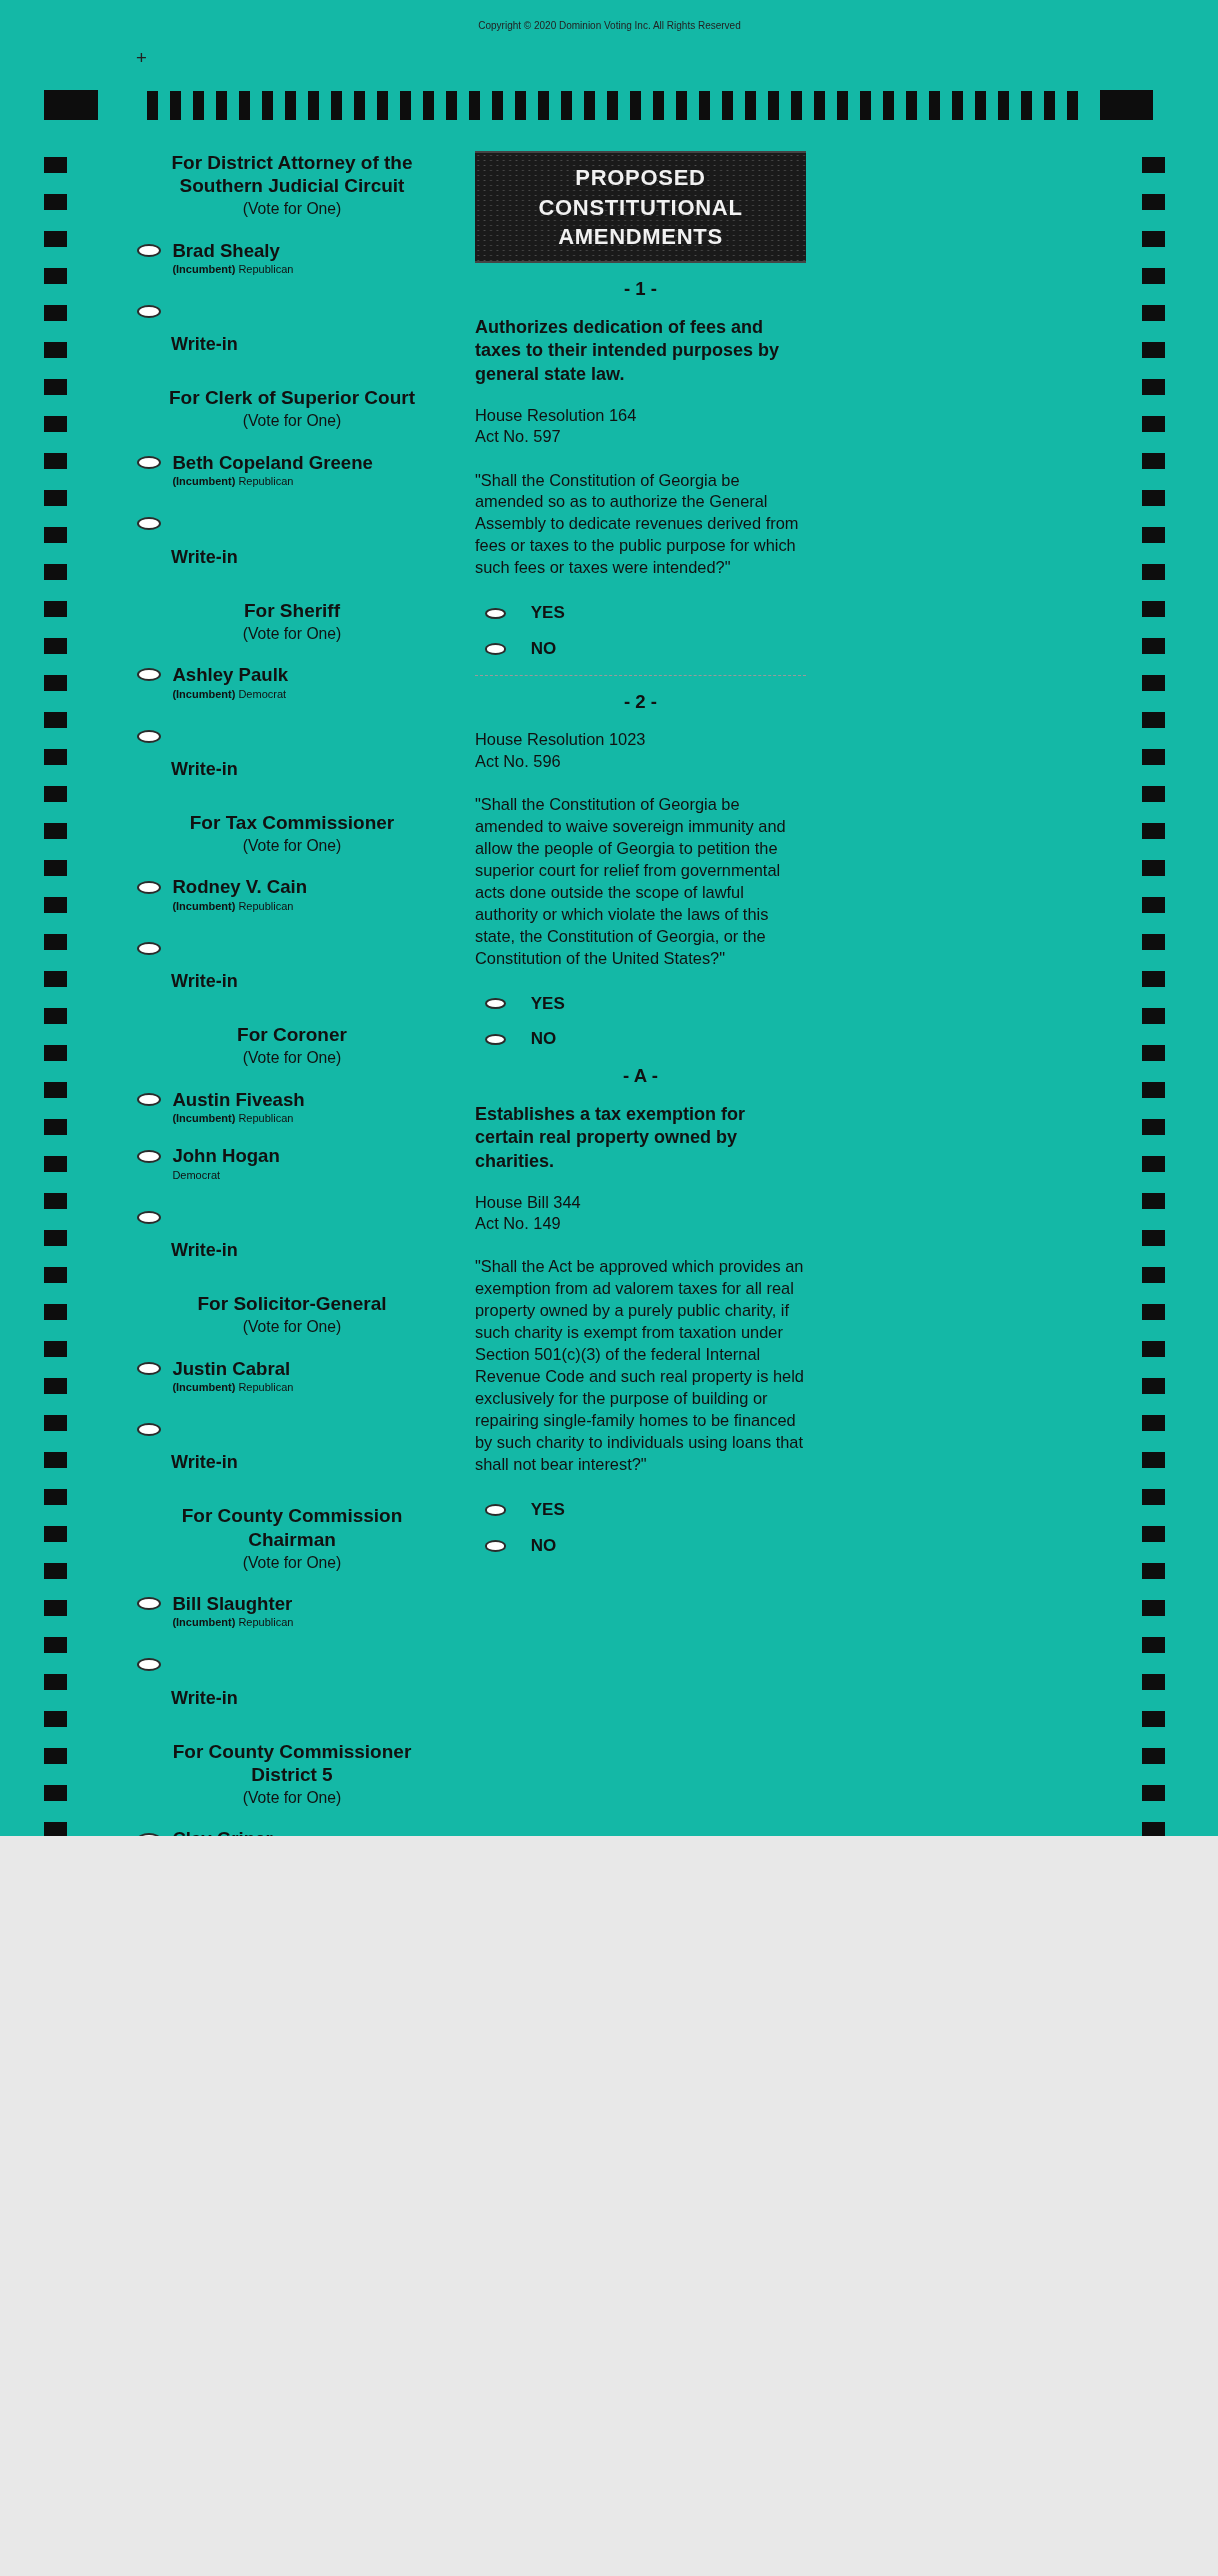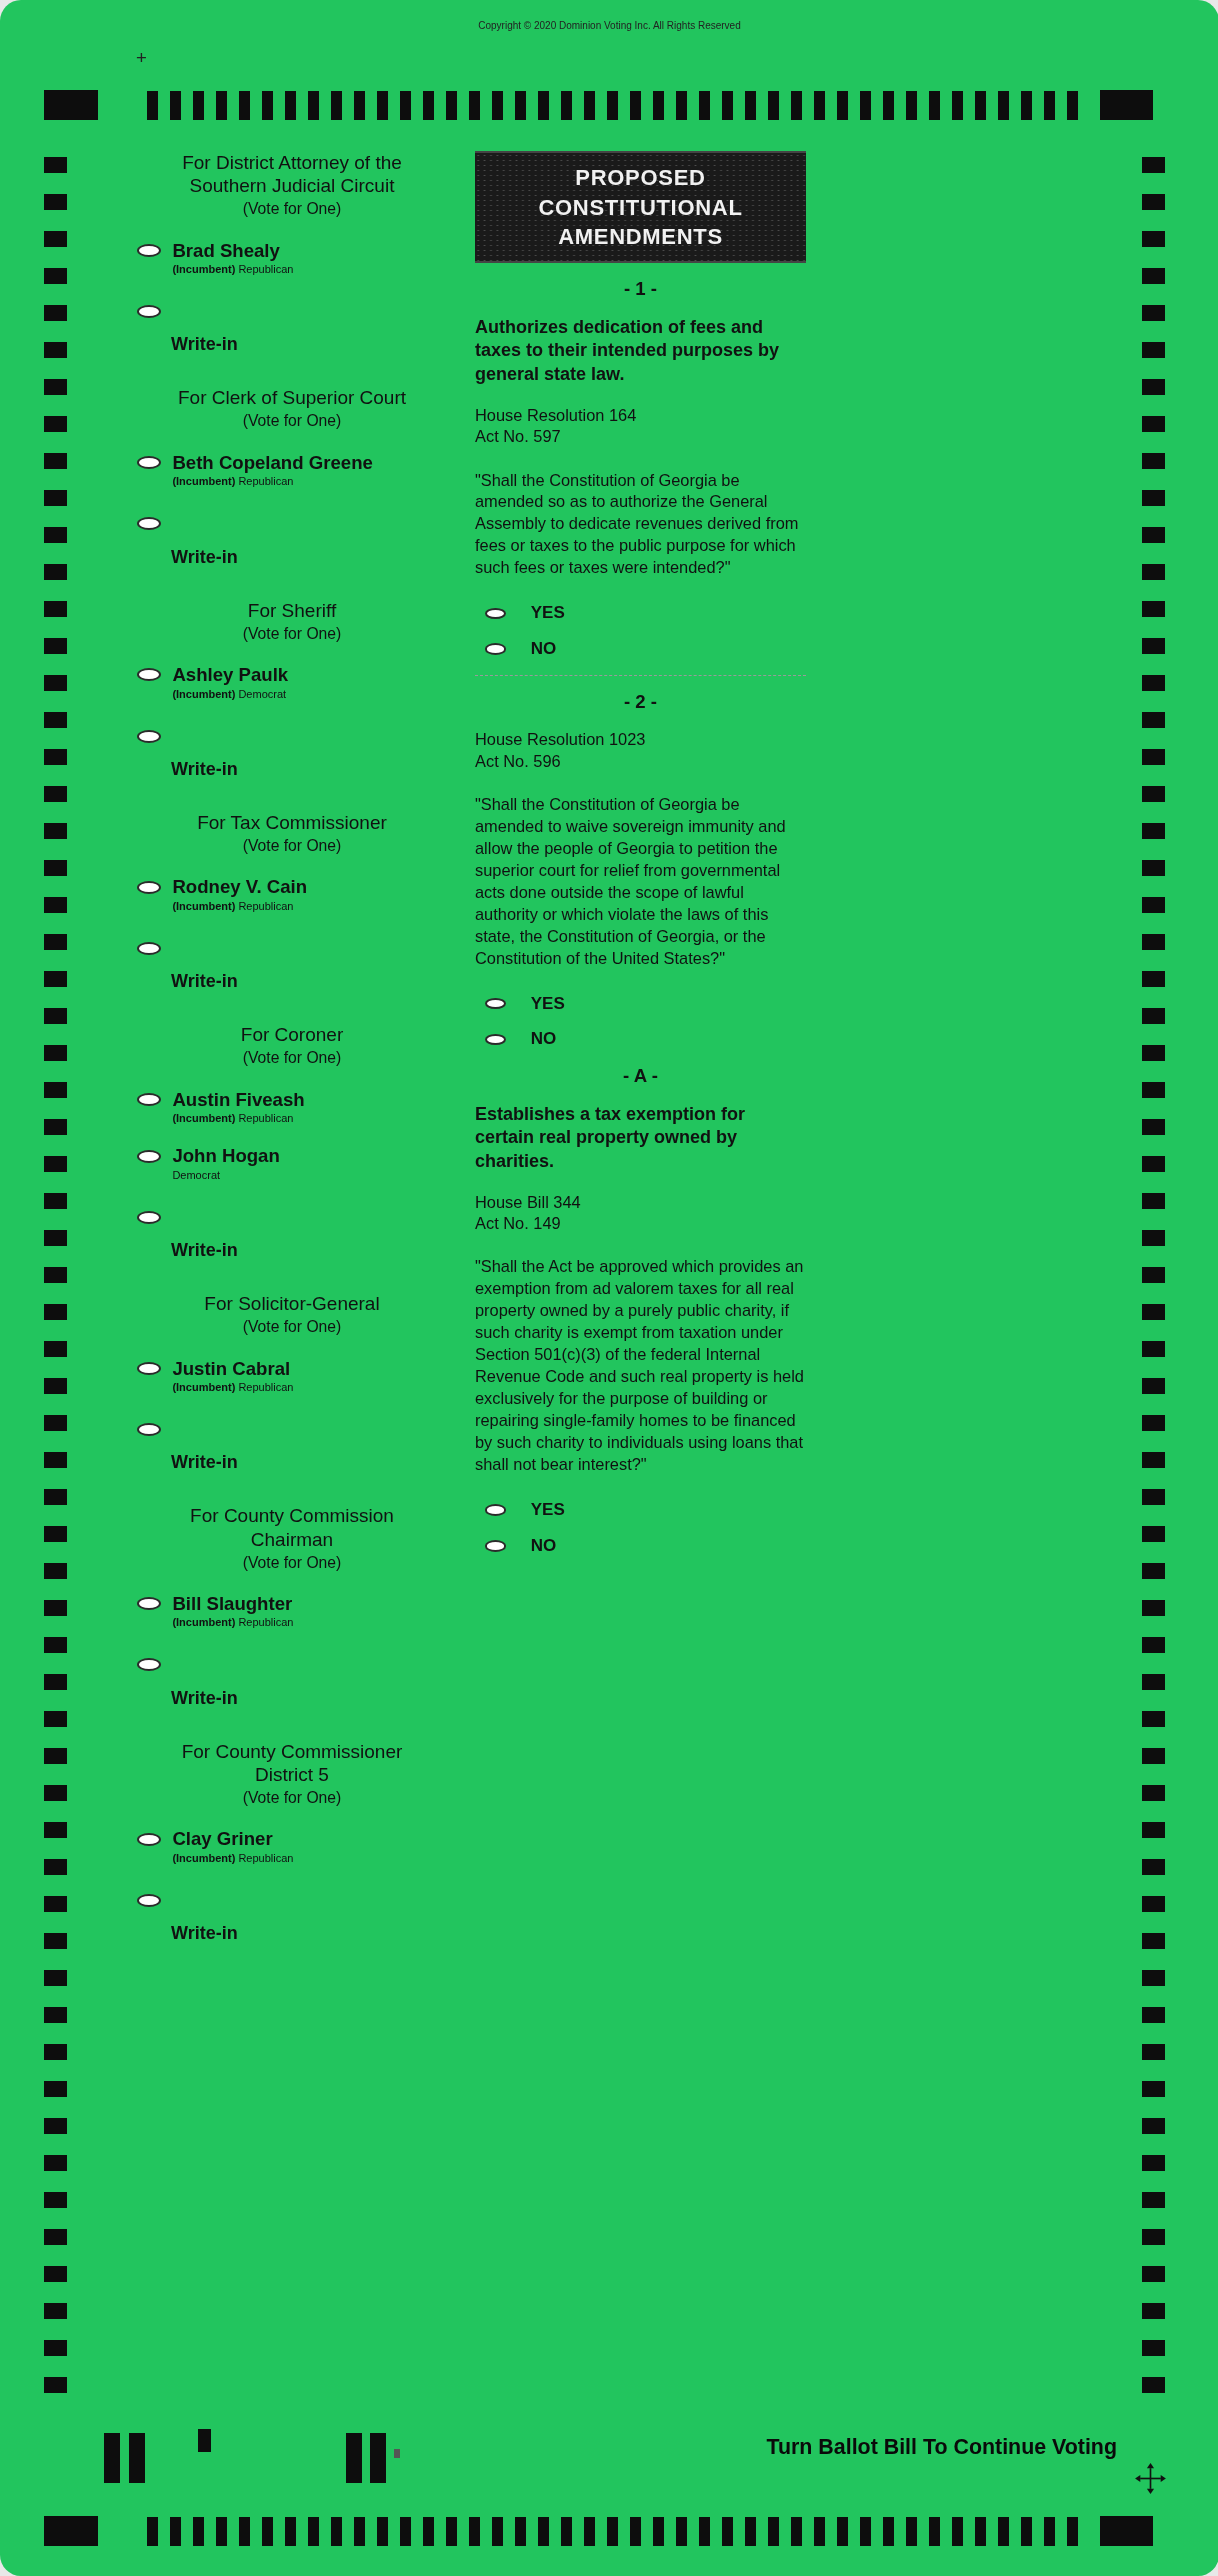--- a/index.html
+++ b/index.html
@@ -1,40 +1,40 @@
 <!DOCTYPE html>
 <html style="font-size:11.4px"><head>
 <meta charset="utf-8">
 <style>
   html,body { margin:0; padding:0; background:#e8e8e8; }
   .page {
-    position:relative; width:1219px; height:2576px; margin:0 auto;
-    background:#22c55e; color:#111;
-    font-family:"Liberation Sans", sans-serif; overflow:hidden;border-radius:21px;
+    position:relative; width:1219px; height:1836px; margin:0 auto;
+    background:#14b8a6; color:#111;
+    font-family:"Liberation Sans", sans-serif; overflow:hidden;
   }
   
   .copyright { position:absolute; top:20px; left:0; width:100%; text-align:center; font-size:10px; color:#222; }
   .plus-mark { position:absolute; left:136px; top:47px; font-size:18.6px; color:#222; }
   .timing-row { position:absolute; left:0; width:100%; height:30px; }
   .timing-row.top { top:90px; }
   .timing-row.bottom { top:2516px; }
   .tblock { position:absolute; top:0; height:30px; background:#0d0d0d; }
   .tblock.l { left:44px; width:54px; }
   .tblock.r { left:1100px; width:53px; }
   .tbars { position:absolute; top:0.7px; left:147px; width:937px; height:29px;
     background:repeating-linear-gradient(to right, #0d0d0d 0 11.4px, transparent 11.4px 23px); }
   .timing-col { position:absolute; top:157px; height:2257px; width:23px;
     background:repeating-linear-gradient(to bottom, #0d0d0d 0 16.4px, transparent 16.4px 37px); }
   .timing-col.l { left:44px; }
   .timing-col.r { left:1142px; }
 
   
   .col-left { position:absolute; left:127px; top:151px; width:330px; }
   .contest { margin-bottom:5.7px; }
-  .c-title { text-align:center; font-weight:normal; font-size:19px; line-height:1.22; margin:0; }
+  .c-title { text-align:center; font-weight:bold; font-size:19px; line-height:1.22; margin:0; }
   .vote-for { text-align:center; font-size:15.7px; margin:2.9px 0 21.4px; }
   .cand { display:flex; align-items:flex-start; margin:20px 0 21.4px 10px; }
   .oval { display:inline-block; width:24px; height:13px; border:2.1px solid #2b2b2b;
     border-radius:50%; background:#fff; flex:none; box-sizing:border-box; }
   .cand .oval { margin-top:4.3px; }
   .cand-text { margin-left:11.4px; }
   .cand-name { font-weight:bold; font-size:18.6px; line-height:1.15; }
   .cand-party { font-size:11px; margin-top:2.1px; }
   .cand-party .b { font-weight:bold; }
   .writein-row { margin:30px 0 0 10px; }

